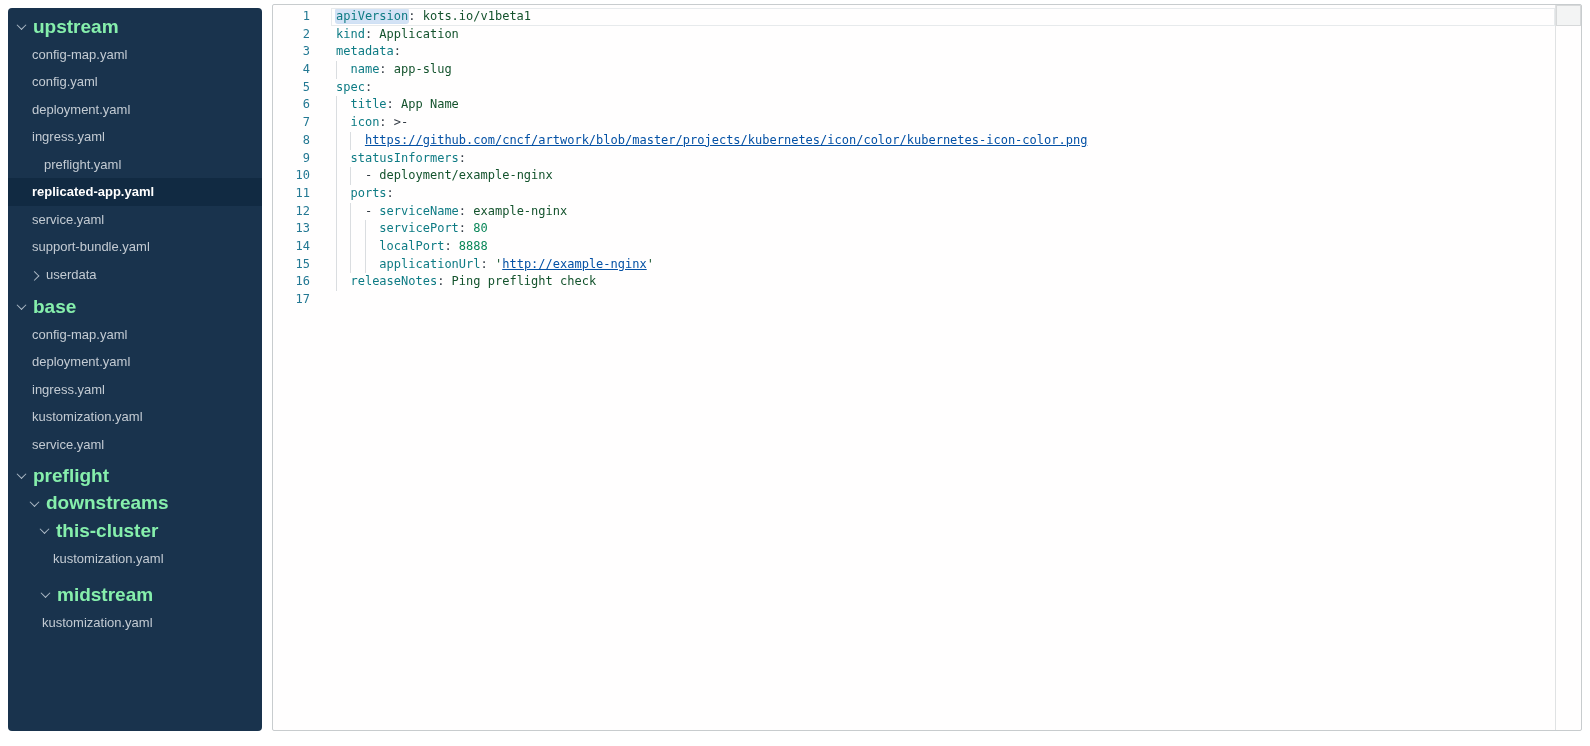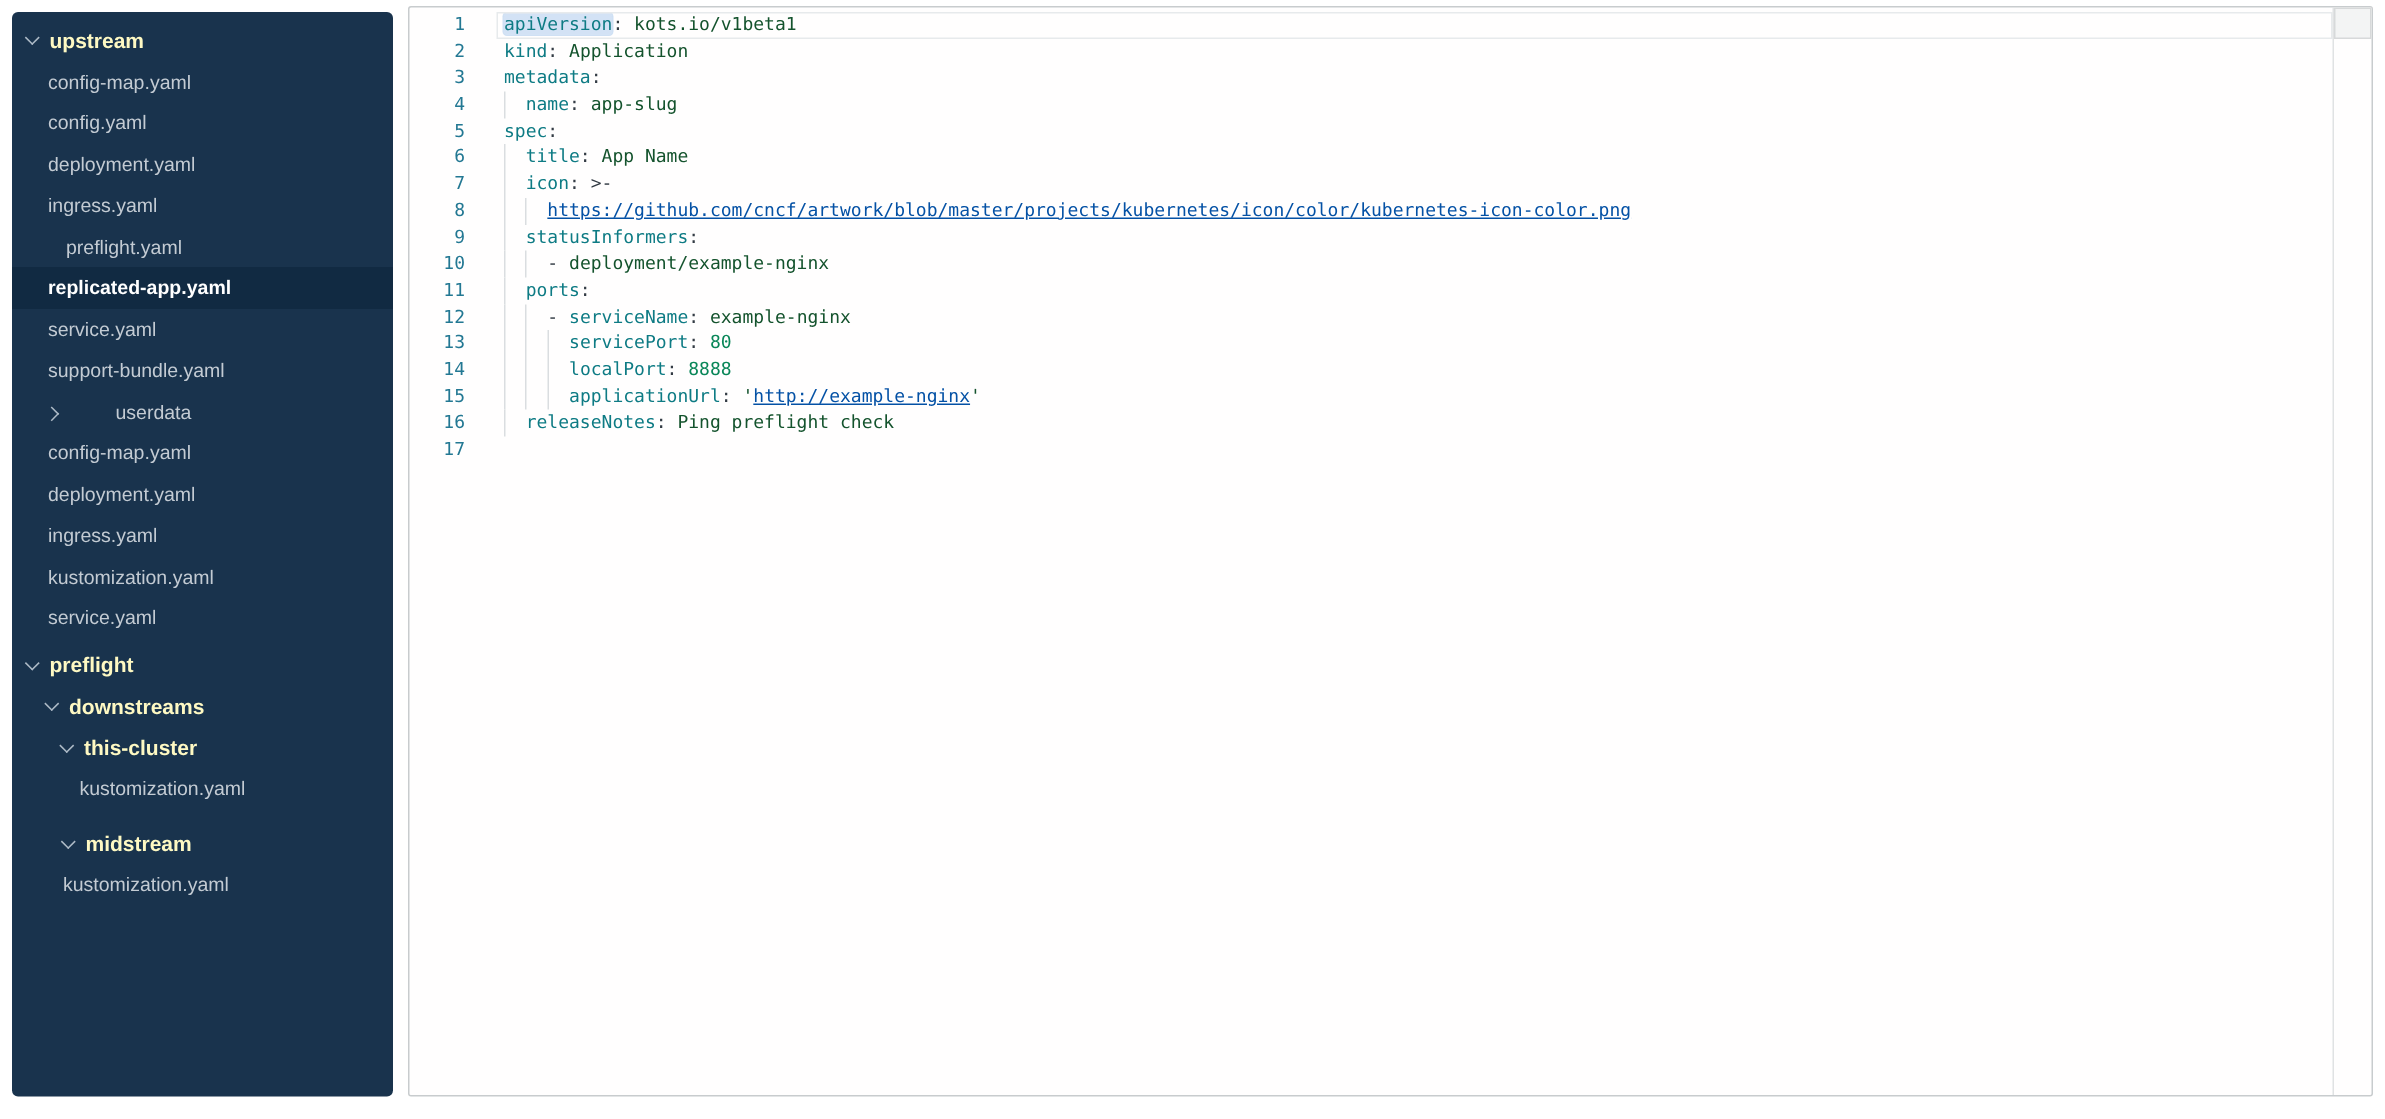--- a/index.html
+++ b/index.html
@@ -3,21 +3,21 @@
 <meta charset="utf-8">
 <style>
   html,body{margin:0;padding:0;background:#ffffff;width:1590px;height:746px;overflow:hidden;
             font-family:"Liberation Sans",sans-serif;}
 
   
   .sidebar{position:absolute;left:8px;top:8px;width:254px;height:723px;background:#19334d;
            border-radius:4px;box-sizing:border-box;padding-top:5px;overflow:hidden;}
   .row{height:27.5px;display:flex;align-items:center;font-size:13px;color:#c3cbd3;
        cursor:pointer;box-sizing:border-box;white-space:nowrap;}
-  .row.section{color:#fef9c3;font-weight:bold;font-size:14px;}
+  .row.section{color:#86efac;font-weight:bold;font-size:19px;}
   .row.selected{background:#112a42;color:#ffffff;font-weight:bold;}
   .chev{width:6px;height:6px;border-right:1.5px solid #aebbc7;border-bottom:1.5px solid #aebbc7;
         display:inline-block;margin-right:8px;flex:none;}
   .chev.down{transform:rotate(45deg) translate(-1px,-1px);}
   .chev.right{transform:rotate(-45deg) translate(-1px,1px);}
 
   
   .panel{position:absolute;left:272px;top:4px;width:1310px;height:727px;background:#fffefe;
          border:1px solid #c8ccce;box-sizing:border-box;border-radius:2px;}
   .scroll-divider{position:absolute;top:0;bottom:0;right:25px;width:1px;background:#e0e2e3;}
@@ -66,23 +66,27 @@
       </div>
       <div class="row selected" style="padding-left: 24px;">
         <span>replicated-app.yaml</span>
       </div>
       <div class="row" style="padding-left: 24px;">
         <span>service.yaml</span>
       </div>
       <div class="row" style="padding-left: 24px;">
         <span>support-bundle.yaml</span>
       </div>
-      <div class="row" style="padding-left: 23px; gap: 31px;">
+      <div class="row" style="padding-left: 23px;">
         <span class="chev right"></span>
         <span>userdata</span>
+      </div>
+      <div class="row section" style="padding-left: 10px; margin-top: 5px;">
+        <span class="chev down"></span>
+        <span>base</span>
       </div>
       <div class="row" style="padding-left: 24px;">
         <span>config-map.yaml</span>
       </div>
       <div class="row" style="padding-left: 24px;">
         <span>deployment.yaml</span>
       </div>
       <div class="row" style="padding-left: 24px;">
         <span>ingress.yaml</span>
       </div>

